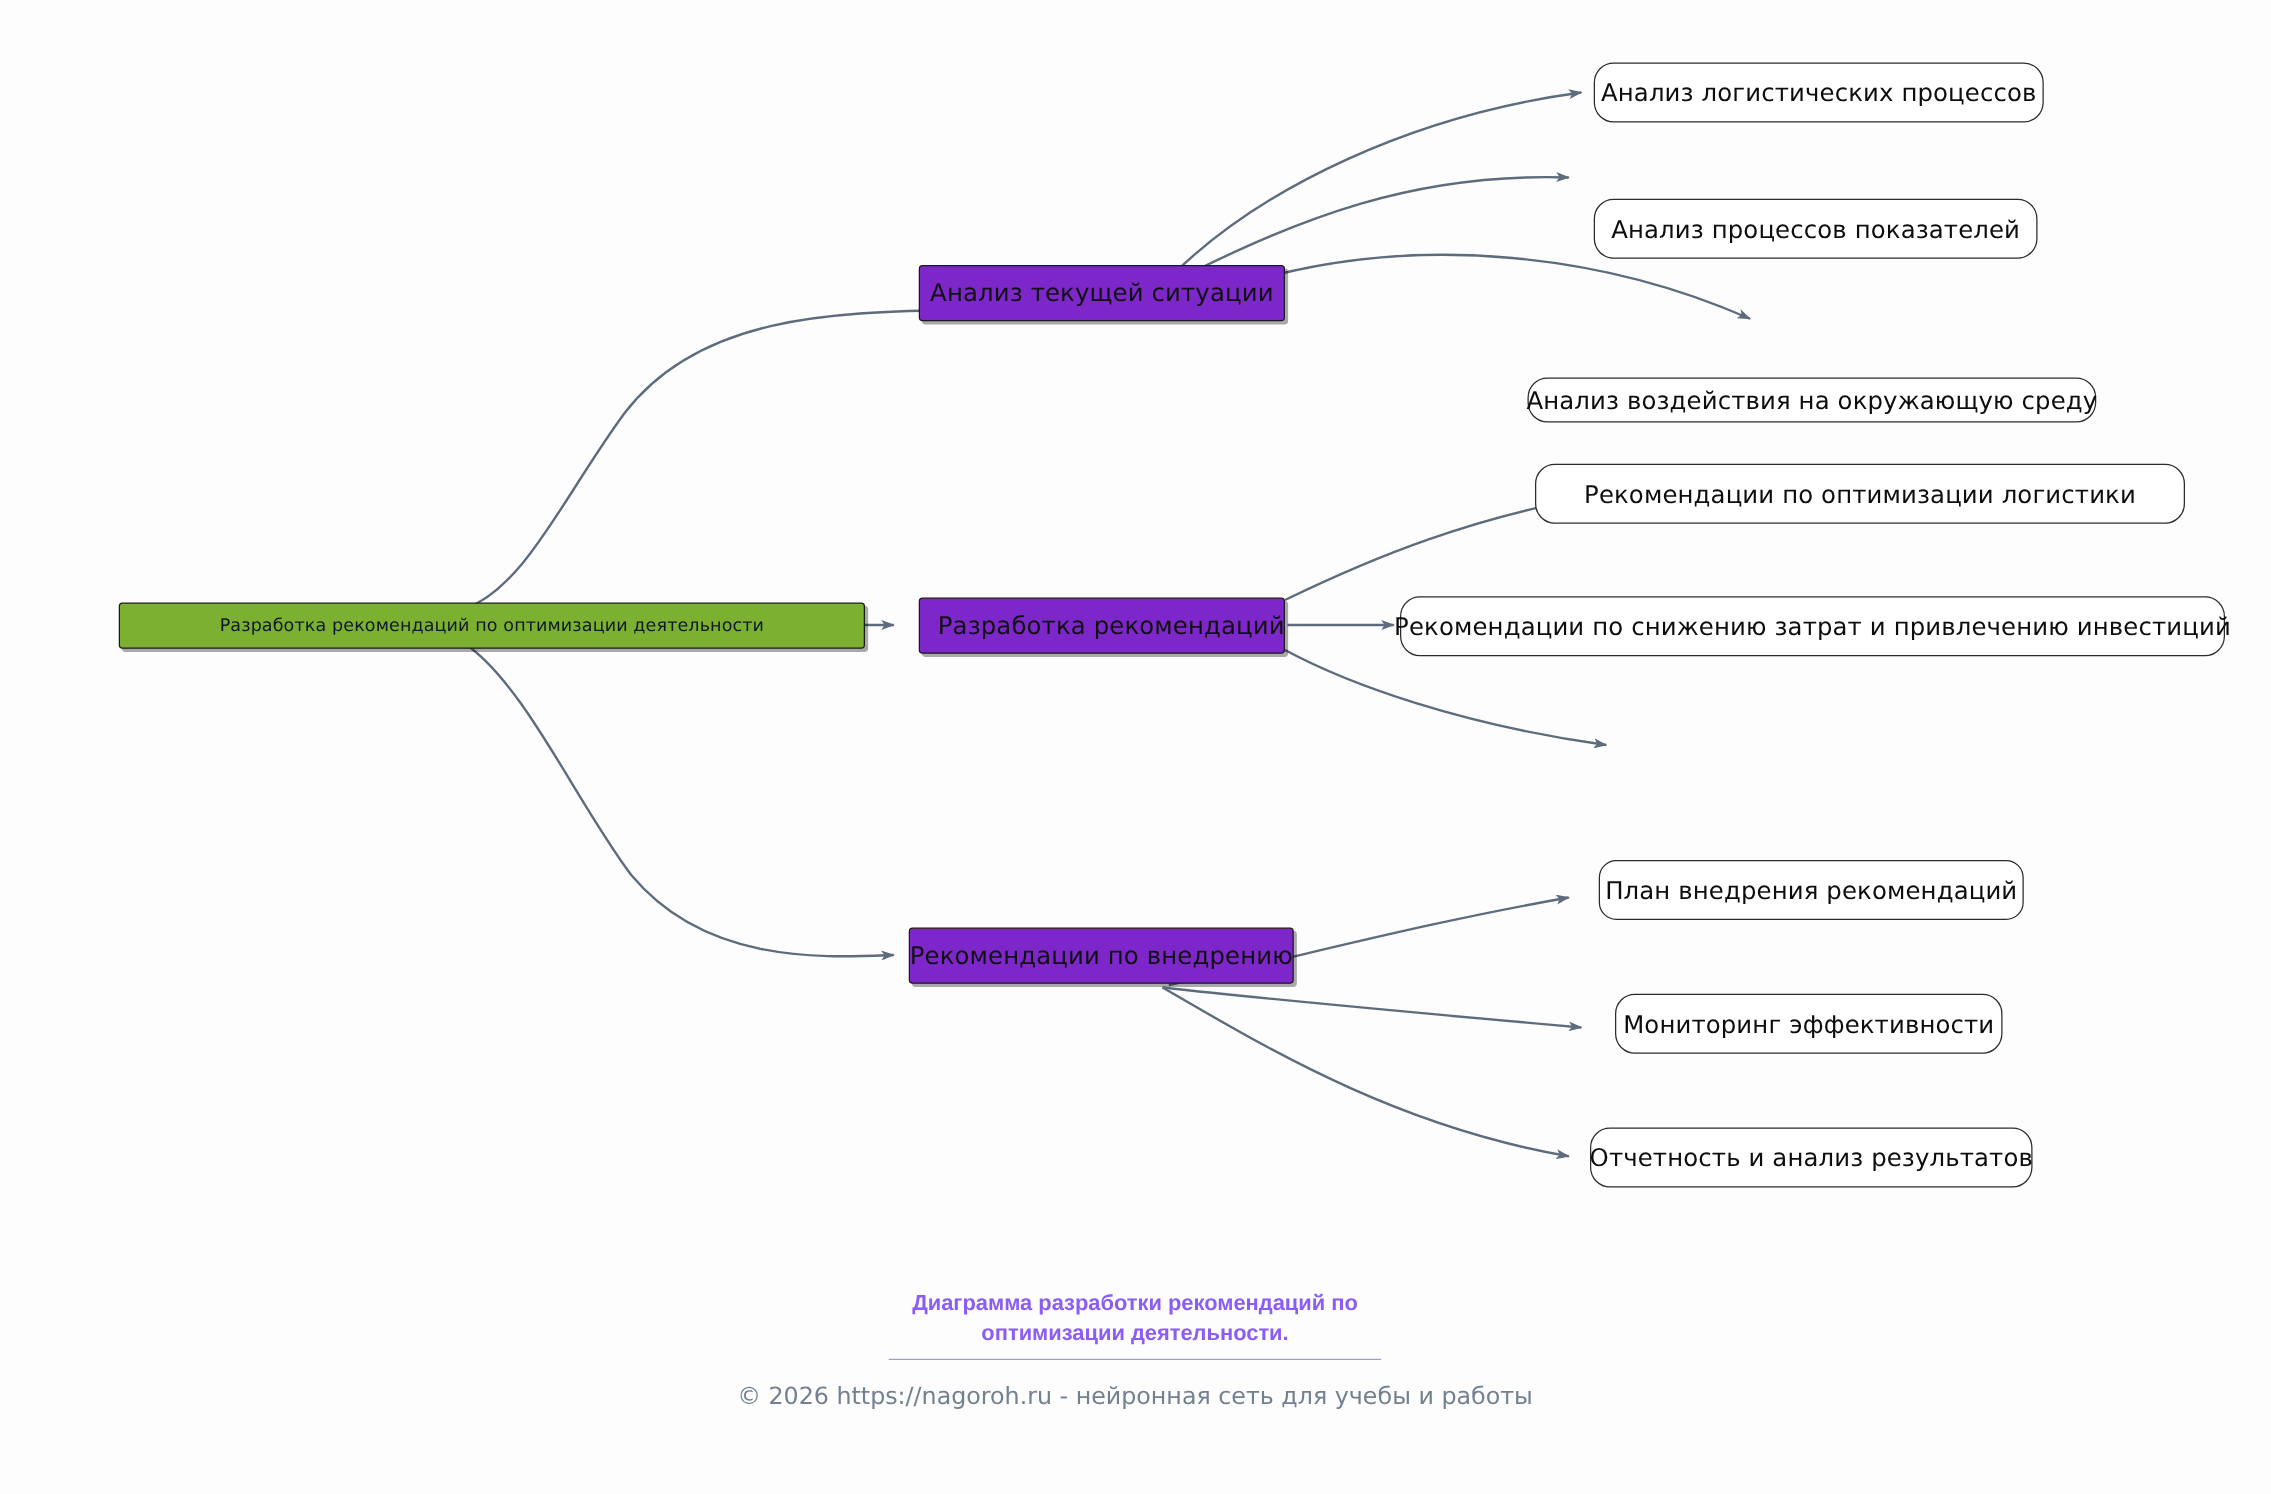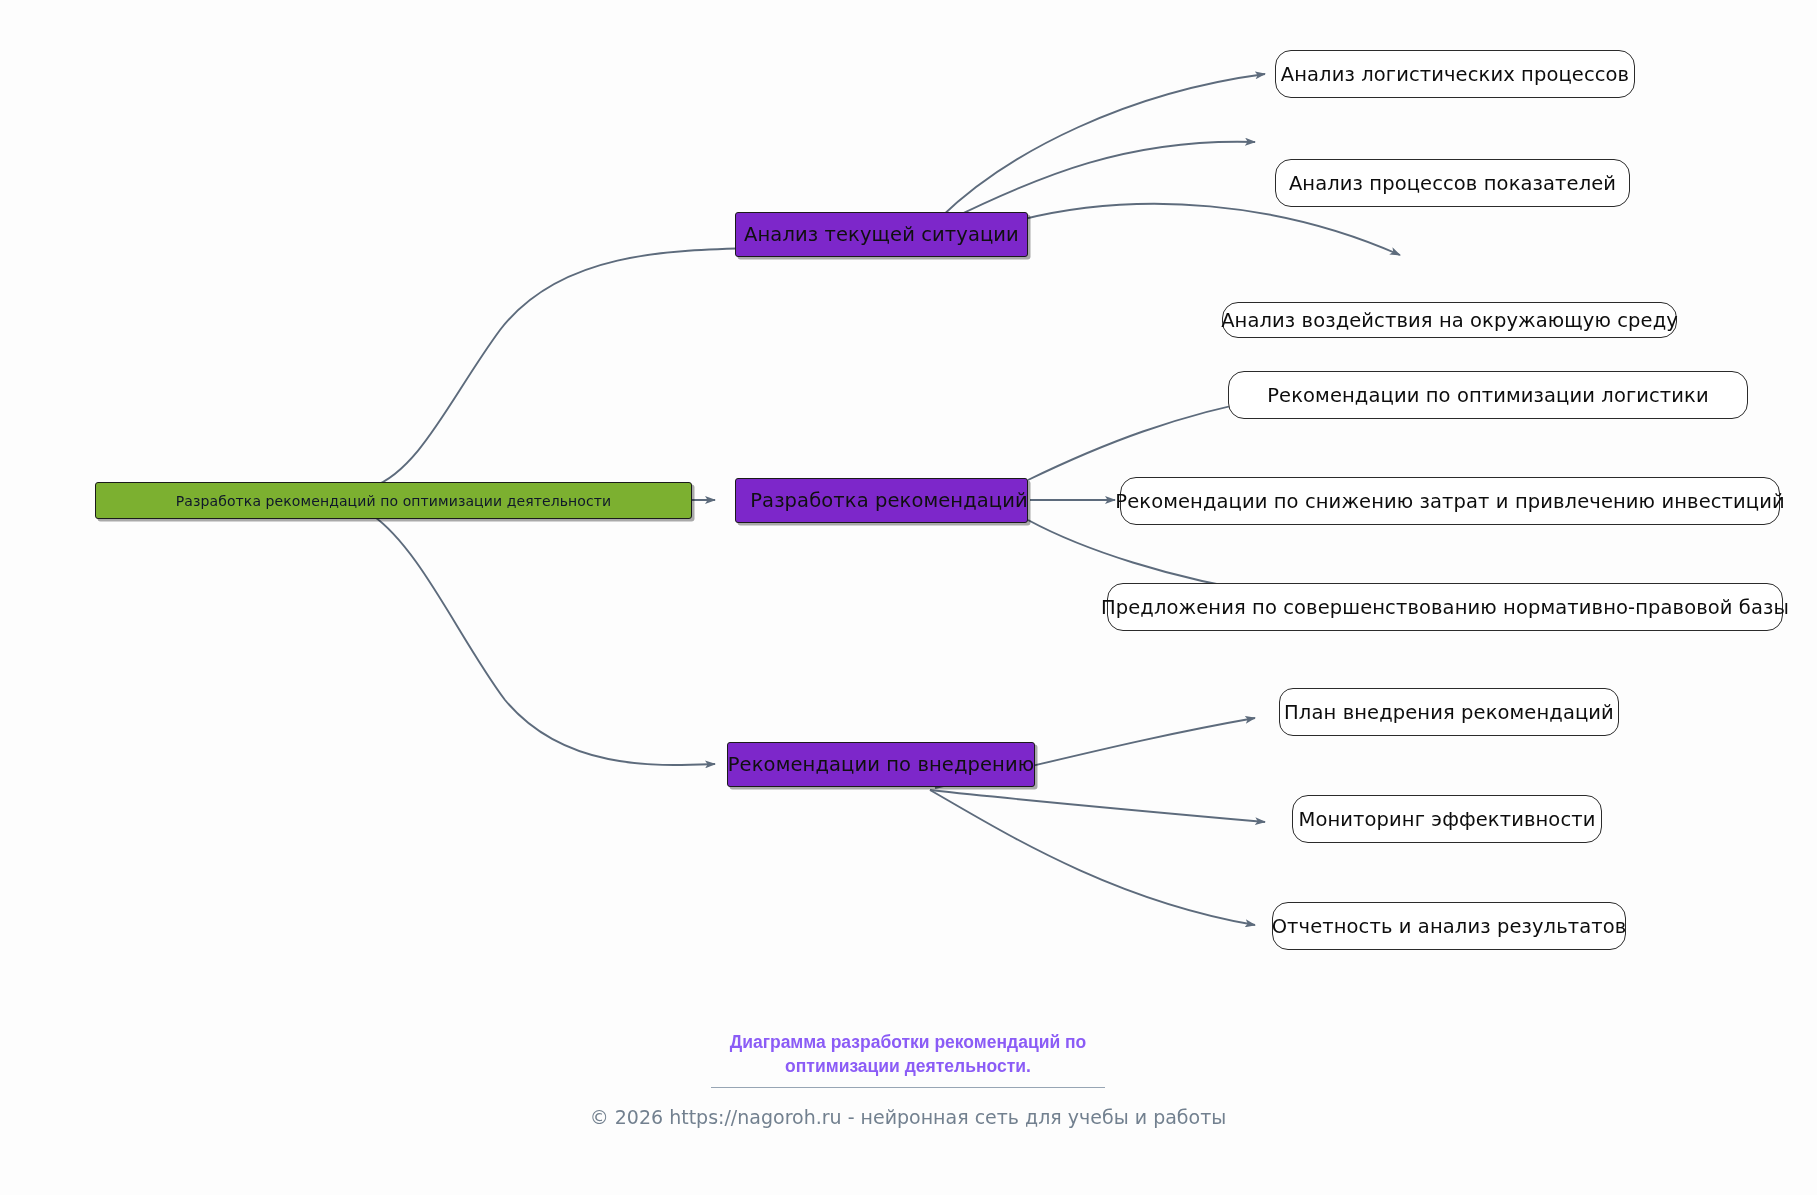--- a/index.html
+++ b/index.html
@@ -143,23 +143,20 @@
   </div>
 
   <div class="node node-leaf" style="left:1228px; top:371px; width:520px; height:48px;">
     <span>Рекомендации по оптимизации логистики</span>
   </div>
 
   <div class="node node-leaf" style="left:1120px; top:477px; width:660px; height:48px;">
     <span>Рекомендации по снижению затрат и привлечению инвестиций</span>
   </div>
 
-  <div class="node node-leaf" style="left:1107px; top:583px; width:676px; height:48px;">
-    <span>Предложения по совершенствованию нормативно-правовой базы</span>
-  </div>
 
   <div class="node node-leaf" style="left:1279px; top:688px; width:340px; height:48px;border-radius:14px;">
     <span>План внедрения рекомендаций</span>
   </div>
 
   <div class="node node-leaf" style="left:1292px; top:795px; width:310px; height:48px;">
     <span>Мониторинг эффективности</span>
   </div>
 
   <div class="node node-leaf" style="left:1272px; top:902px; width:354px; height:48px;">

